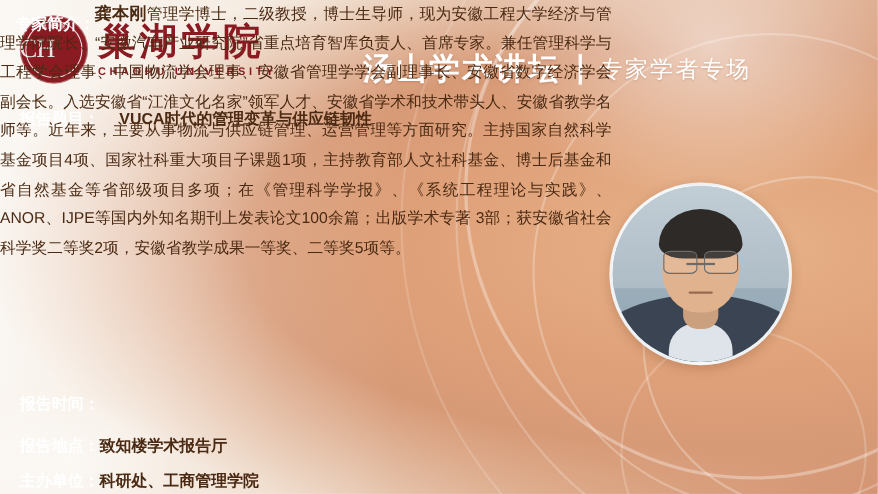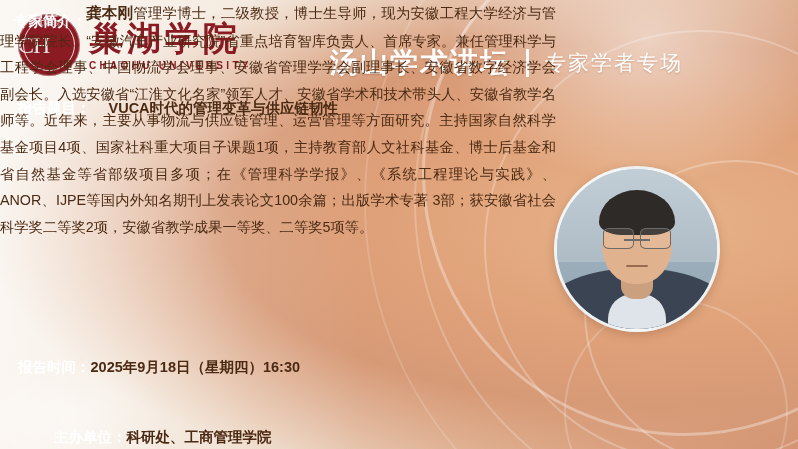--- a/index.html
+++ b/index.html
@@ -182,21 +182,21 @@
     text-indent: 86px;
   }
   .bio-text b {
     font-weight: bold;
     font-size: 15.5px;
     font-family: Liberation Mono, monospace;
   }
 
   .row-time { left: 18px; top: 358px; }
   .row-place { left: 18px; top: 396px; }
-  .row-org { left: 18px; top: 428px; margin-left: 36px; }
+  .row-org { left: 18px; top: 428px; }
 
   
   .portrait {
     position: absolute;
     left: 554px; top: 166px;
     width: 160px; height: 160px;
     border-radius: 50%;
     overflow: hidden;
     border: 3px solid rgba(255,255,255,0.85);
     box-shadow: 0 3px 10px rgba(120,70,40,0.28);
@@ -336,22 +336,25 @@
     <div class="glasses">
       <div class="lens l"></div>
       <div class="lens r"></div>
     </div>
     <div class="bridge"></div>
     <div class="mouth"></div>
   </div>
 
   <div class="row row-time">
     <span class="label">报告时间：</span>
-    <span class="value-dark">2025年9月18日（星期四）16:30</span>
-  </div>
-
+  </div>
+
+  <div class="row row-place">
+    <span class="label">报告地点：</span>
+    <span class="value-dark">致知楼学术报告厅</span>
+  </div>
 
   <div class="row row-org">
     <span class="label">主办单位：</span>
     <span class="value-dark">科研处、工商管理学院</span>
   </div>
 
 </div>
 
 </body></html>

